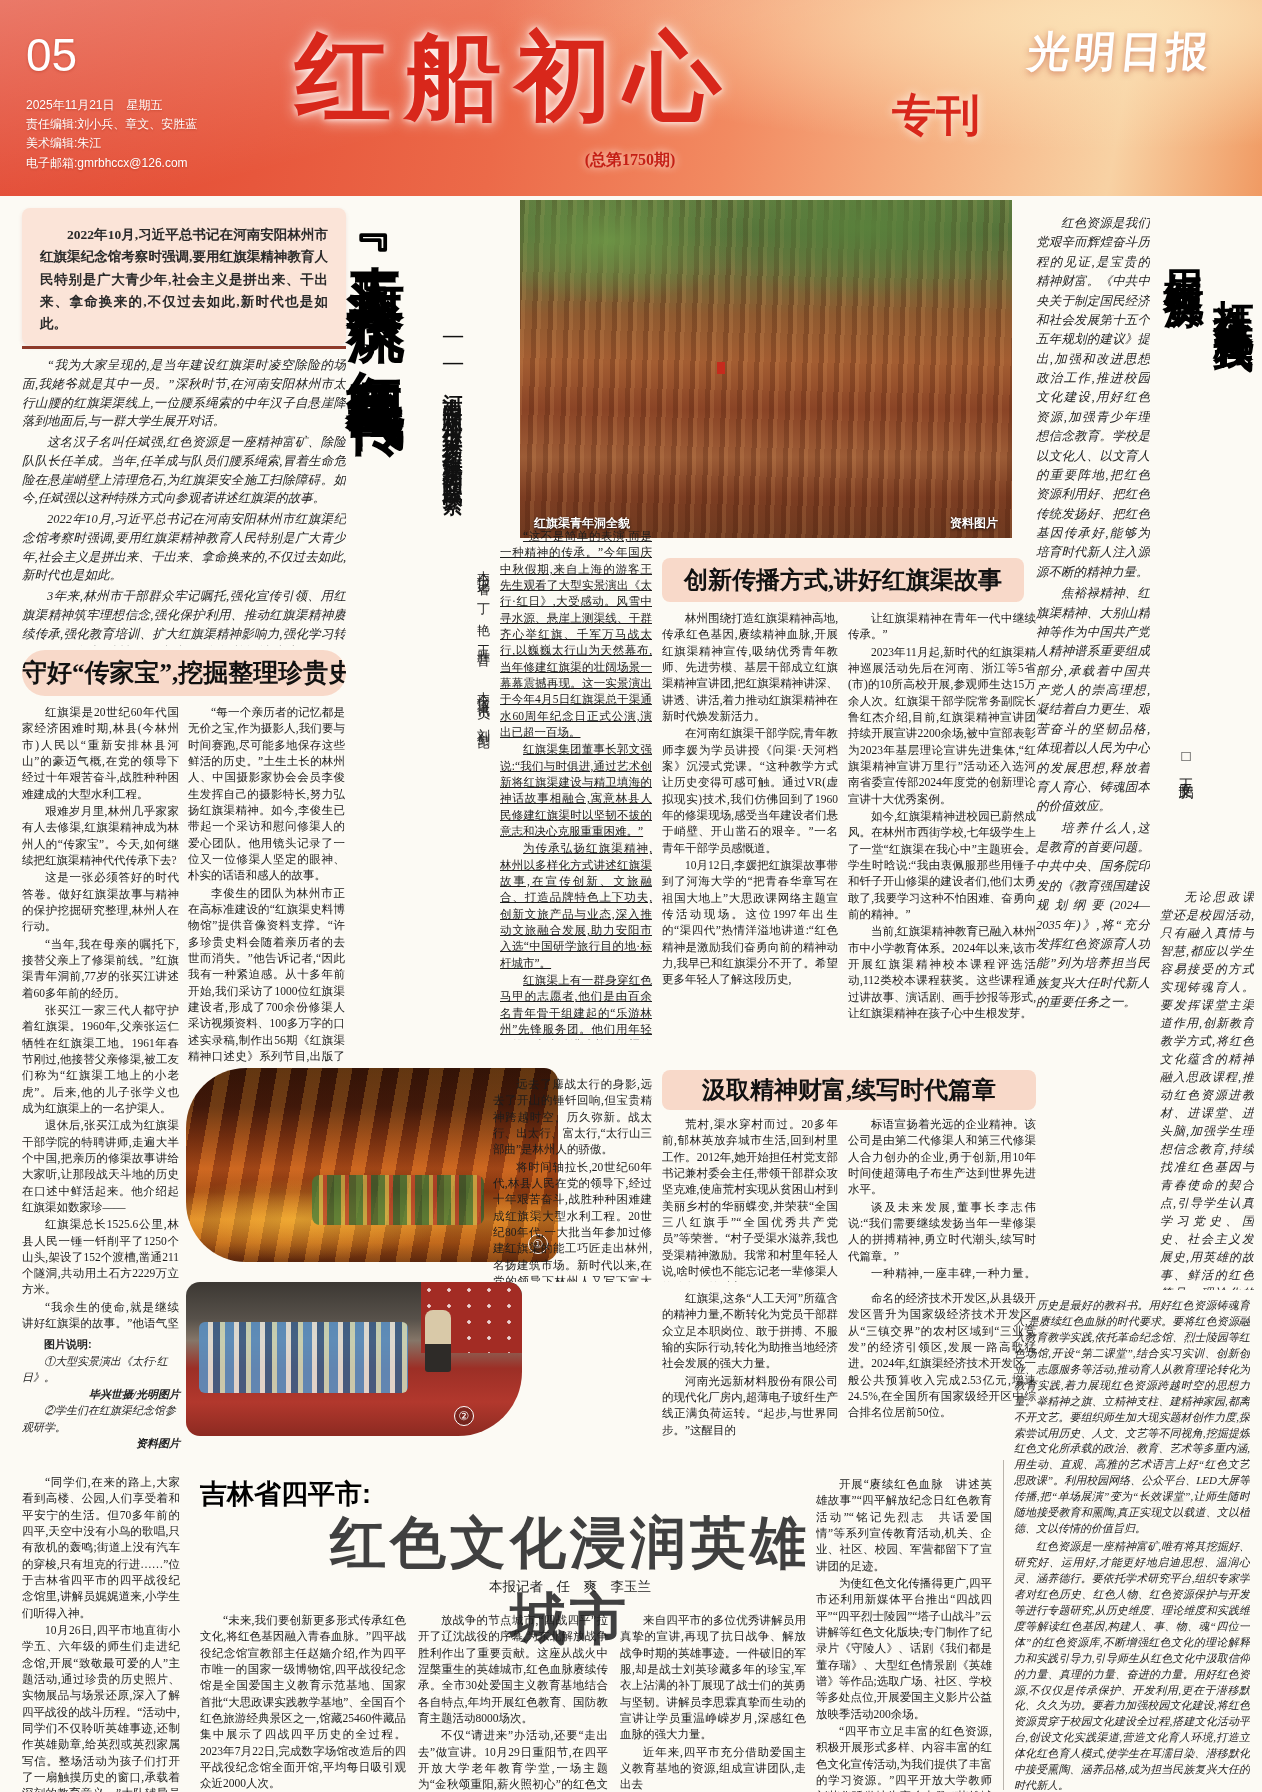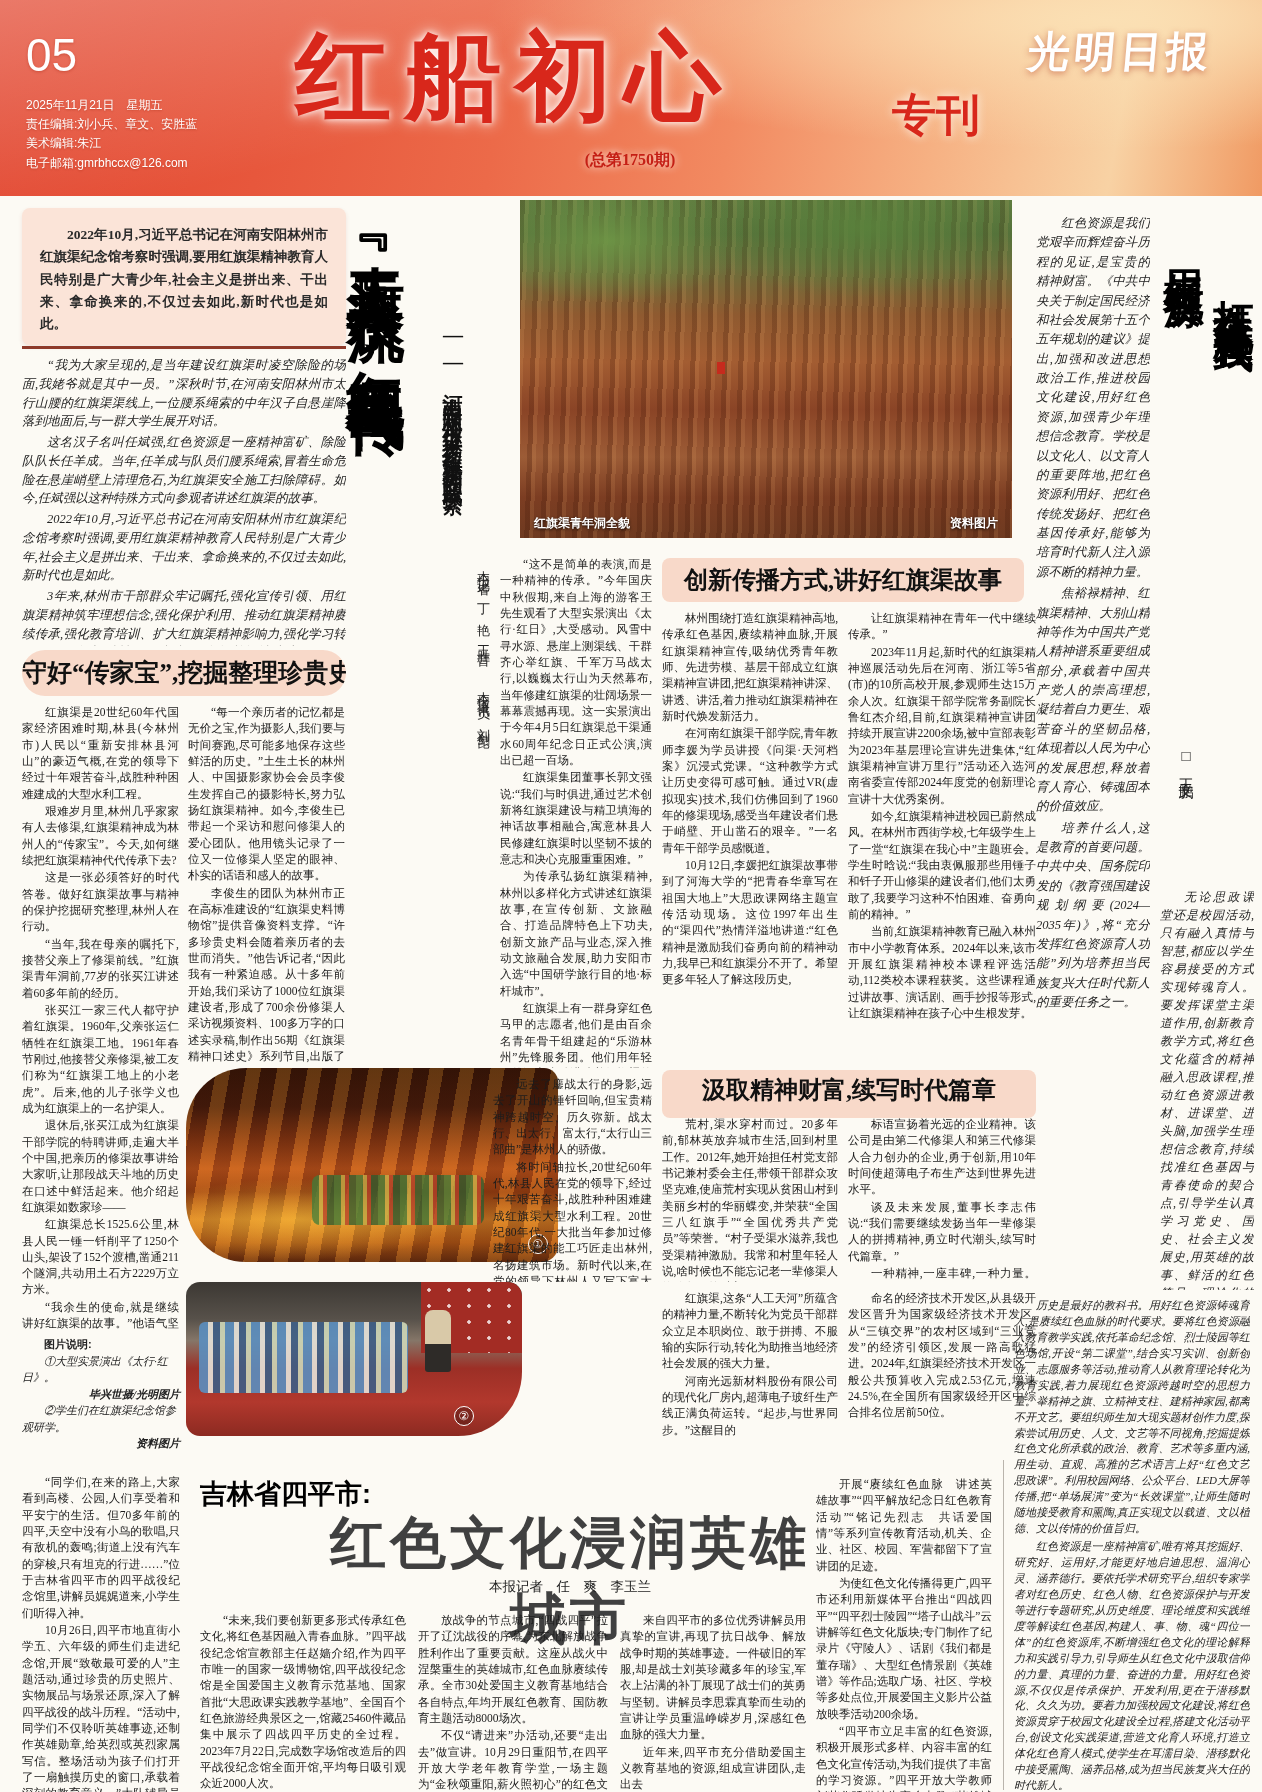--- a/index.html
+++ b/index.html
@@ -140,21 +140,21 @@
   background:
     radial-gradient(40% 26% at 18% 12%,rgba(110,150,70,.9) 0%,rgba(110,150,70,0) 70%),
     radial-gradient(50% 30% at 70% 8%,rgba(90,130,60,.9) 0%,rgba(90,130,60,0) 70%),
     repeating-linear-gradient(92deg,rgba(60,20,5,.22) 0 5px,rgba(255,190,120,.12) 5px 9px,rgba(0,0,0,0) 9px 16px),
     linear-gradient(180deg,#5f7c40 0%,#546f3a 10%,#6c6f3c 20%,#8f5a30 34%,#a35d32 48%,#8a4426 62%,#9c5c36 76%,#7c3d22 88%,#6e3a20 100%);">
   <div class="abs" style="left:40%;top:48%;width:8px;height:12px;background:#c62b1d;"></div>
   <div class="pcap" style="left:14px;">红旗渠青年洞全貌</div>
   <div class="pcap" style="right:14px;">资料图片</div>
 </div>
 
-<div class="abs txt" style="left:500px;top:556px;width:152px;height:512px;">
+<div class="abs txt" style="left:500px;top:528px;width:152px;height:512px;text-decoration:underline;">
     <p>“这不是简单的表演,而是一种精神的传承。”今年国庆中秋假期,来自上海的游客王先生观看了大型实景演出《太行·红日》,大受感动。风雪中寻水源、悬崖上测渠线、干群齐心举红旗、千军万马战太行,以巍巍太行山为天然幕布,当年修建红旗渠的壮阔场景一幕幕震撼再现。这一实景演出于今年4月5日红旗渠总干渠通水60周年纪念日正式公演,演出已超一百场。</p>
     <p>红旗渠集团董事长郭文强说:“我们与时俱进,通过艺术创新将红旗渠建设与精卫填海的神话故事相融合,寓意林县人民修建红旗渠时以坚韧不拔的意志和决心克服重重困难。”</p>
     <p>为传承弘扬红旗渠精神,林州以多样化方式讲述红旗渠故事,在宣传创新、文旅融合、打造品牌特色上下功夫,创新文旅产品与业态,深入推动文旅融合发展,助力安阳市入选“中国研学旅行目的地·标杆城市”。</p>
     <p>红旗渠上有一群身穿红色马甲的志愿者,他们是由百余名青年骨干组建起的“乐游林州”先锋服务团。他们用年轻人的语言生动讲述着红旗渠的故事,让厚重的历史“活”起来。</p>
   </div>
 <div class="abs txt" style="left:493px;top:1076px;width:159px;height:206px;">
     <p>远去了鏖战太行的身影,远去了开山的锤钎回响,但宝贵精神跨越时空、历久弥新。战太行、出太行、富太行,“太行山三部曲”是林州人的骄傲。</p>
     <p>将时间轴拉长,20世纪60年代,林县人民在党的领导下,经过十年艰苦奋斗,战胜种种困难建成红旗渠大型水利工程。20世纪80年代,一大批当年参加过修建红旗渠的能工巧匠走出林州,名扬建筑市场。新时代以来,在党的领导下林州人又写下富太行的新篇章。</p>
   </div>
 
@@ -164,21 +164,21 @@
     <p>在河南红旗渠干部学院,青年教师李媛为学员讲授《问渠·天河档案》沉浸式党课。“这种教学方式让历史变得可感可触。通过VR(虚拟现实)技术,我们仿佛回到了1960年的修渠现场,感受当年建设者们悬于峭壁、开山凿石的艰辛。”一名青年干部学员感慨道。</p>
     <p>10月12日,李媛把红旗渠故事带到了河海大学的“把青春华章写在祖国大地上”大思政课网络主题宣传活动现场。这位1997年出生的“渠四代”热情洋溢地讲道:“红色精神是激励我们奋勇向前的精神动力,我早已和红旗渠分不开了。希望更多年轻人了解这段历史,</p>
   </div>
 <div class="abs txt" style="left:848px;top:610px;width:188px;height:464px;">
     <p>让红旗渠精神在青年一代中继续传承。”</p>
     <p>2023年11月起,新时代的红旗渠精神巡展活动先后在河南、浙江等5省(市)的10所高校开展,参观师生达15万余人次。红旗渠干部学院常务副院长鲁红杰介绍,目前,红旗渠精神宣讲团持续开展宣讲2200余场,被中宣部表彰为2023年基层理论宣讲先进集体,“红旗渠精神宣讲万里行”活动还入选河南省委宣传部2024年度党的创新理论宣讲十大优秀案例。</p>
     <p>如今,红旗渠精神进校园已蔚然成风。在林州市西街学校,七年级学生上了一堂“红旗渠在我心中”主题班会。学生时晗说:“我由衷佩服那些用锤子和钎子开山修渠的建设者们,他们太勇敢了,我要学习这种不怕困难、奋勇向前的精神。”</p>
     <p>当前,红旗渠精神教育已融入林州市中小学教育体系。2024年以来,该市开展红旗渠精神校本课程评选活动,112类校本课程获奖。这些课程通过讲故事、演话剧、画手抄报等形式,让红旗渠精神在孩子心中生根发芽。</p>
   </div>
 
-<div class="abs sec-head" style="left:662px;top:1070px;width:374px;height:48px;line-height:40px;font-size:24px;border-radius:8px;">汲取精神财富,续写时代篇章</div>
+<div class="abs sec-head" style="left:662px;top:1070px;width:374px;height:40px;line-height:40px;font-size:24px;border-radius:8px;">汲取精神财富,续写时代篇章</div>
 <div class="abs txt" style="left:662px;top:1116px;width:176px;height:166px;">
     <p>荒村,渠水穿村而过。20多年前,郁林英放弃城市生活,回到村里工作。2012年,她开始担任村党支部书记兼村委会主任,带领干部群众攻坚克难,使庙荒村实现从贫困山村到美丽乡村的华丽蝶变,并荣获“全国三八红旗手”“全国优秀共产党员”等荣誉。“村子受渠水滋养,我也受渠精神激励。我常和村里年轻人说,啥时候也不能忘记老一辈修渠人给咱留下的财富。”</p>
   </div>
 <div class="abs txt" style="left:848px;top:1116px;width:188px;height:166px;">
     <p>标语宣扬着光远的企业精神。该公司是由第二代修渠人和第三代修渠人合力创办的企业,勇于创新,用10年时间使超薄电子布生产达到世界先进水平。</p>
     <p>谈及未来发展,董事长李志伟说:“我们需要继续发扬当年一辈修渠人的拼搏精神,勇立时代潮头,续写时代篇章。”</p>
     <p>一种精神,一座丰碑,一种力量。30多年来,以“红旗渠”</p>
   </div>
 <div class="abs txt" style="left:662px;top:1290px;width:176px;height:146px;">
     <p>红旗渠,这条“人工天河”所蕴含的精神力量,不断转化为党员干部群众立足本职岗位、敢于拼搏、不服输的实际行动,转化为助推当地经济社会发展的强大力量。</p>

